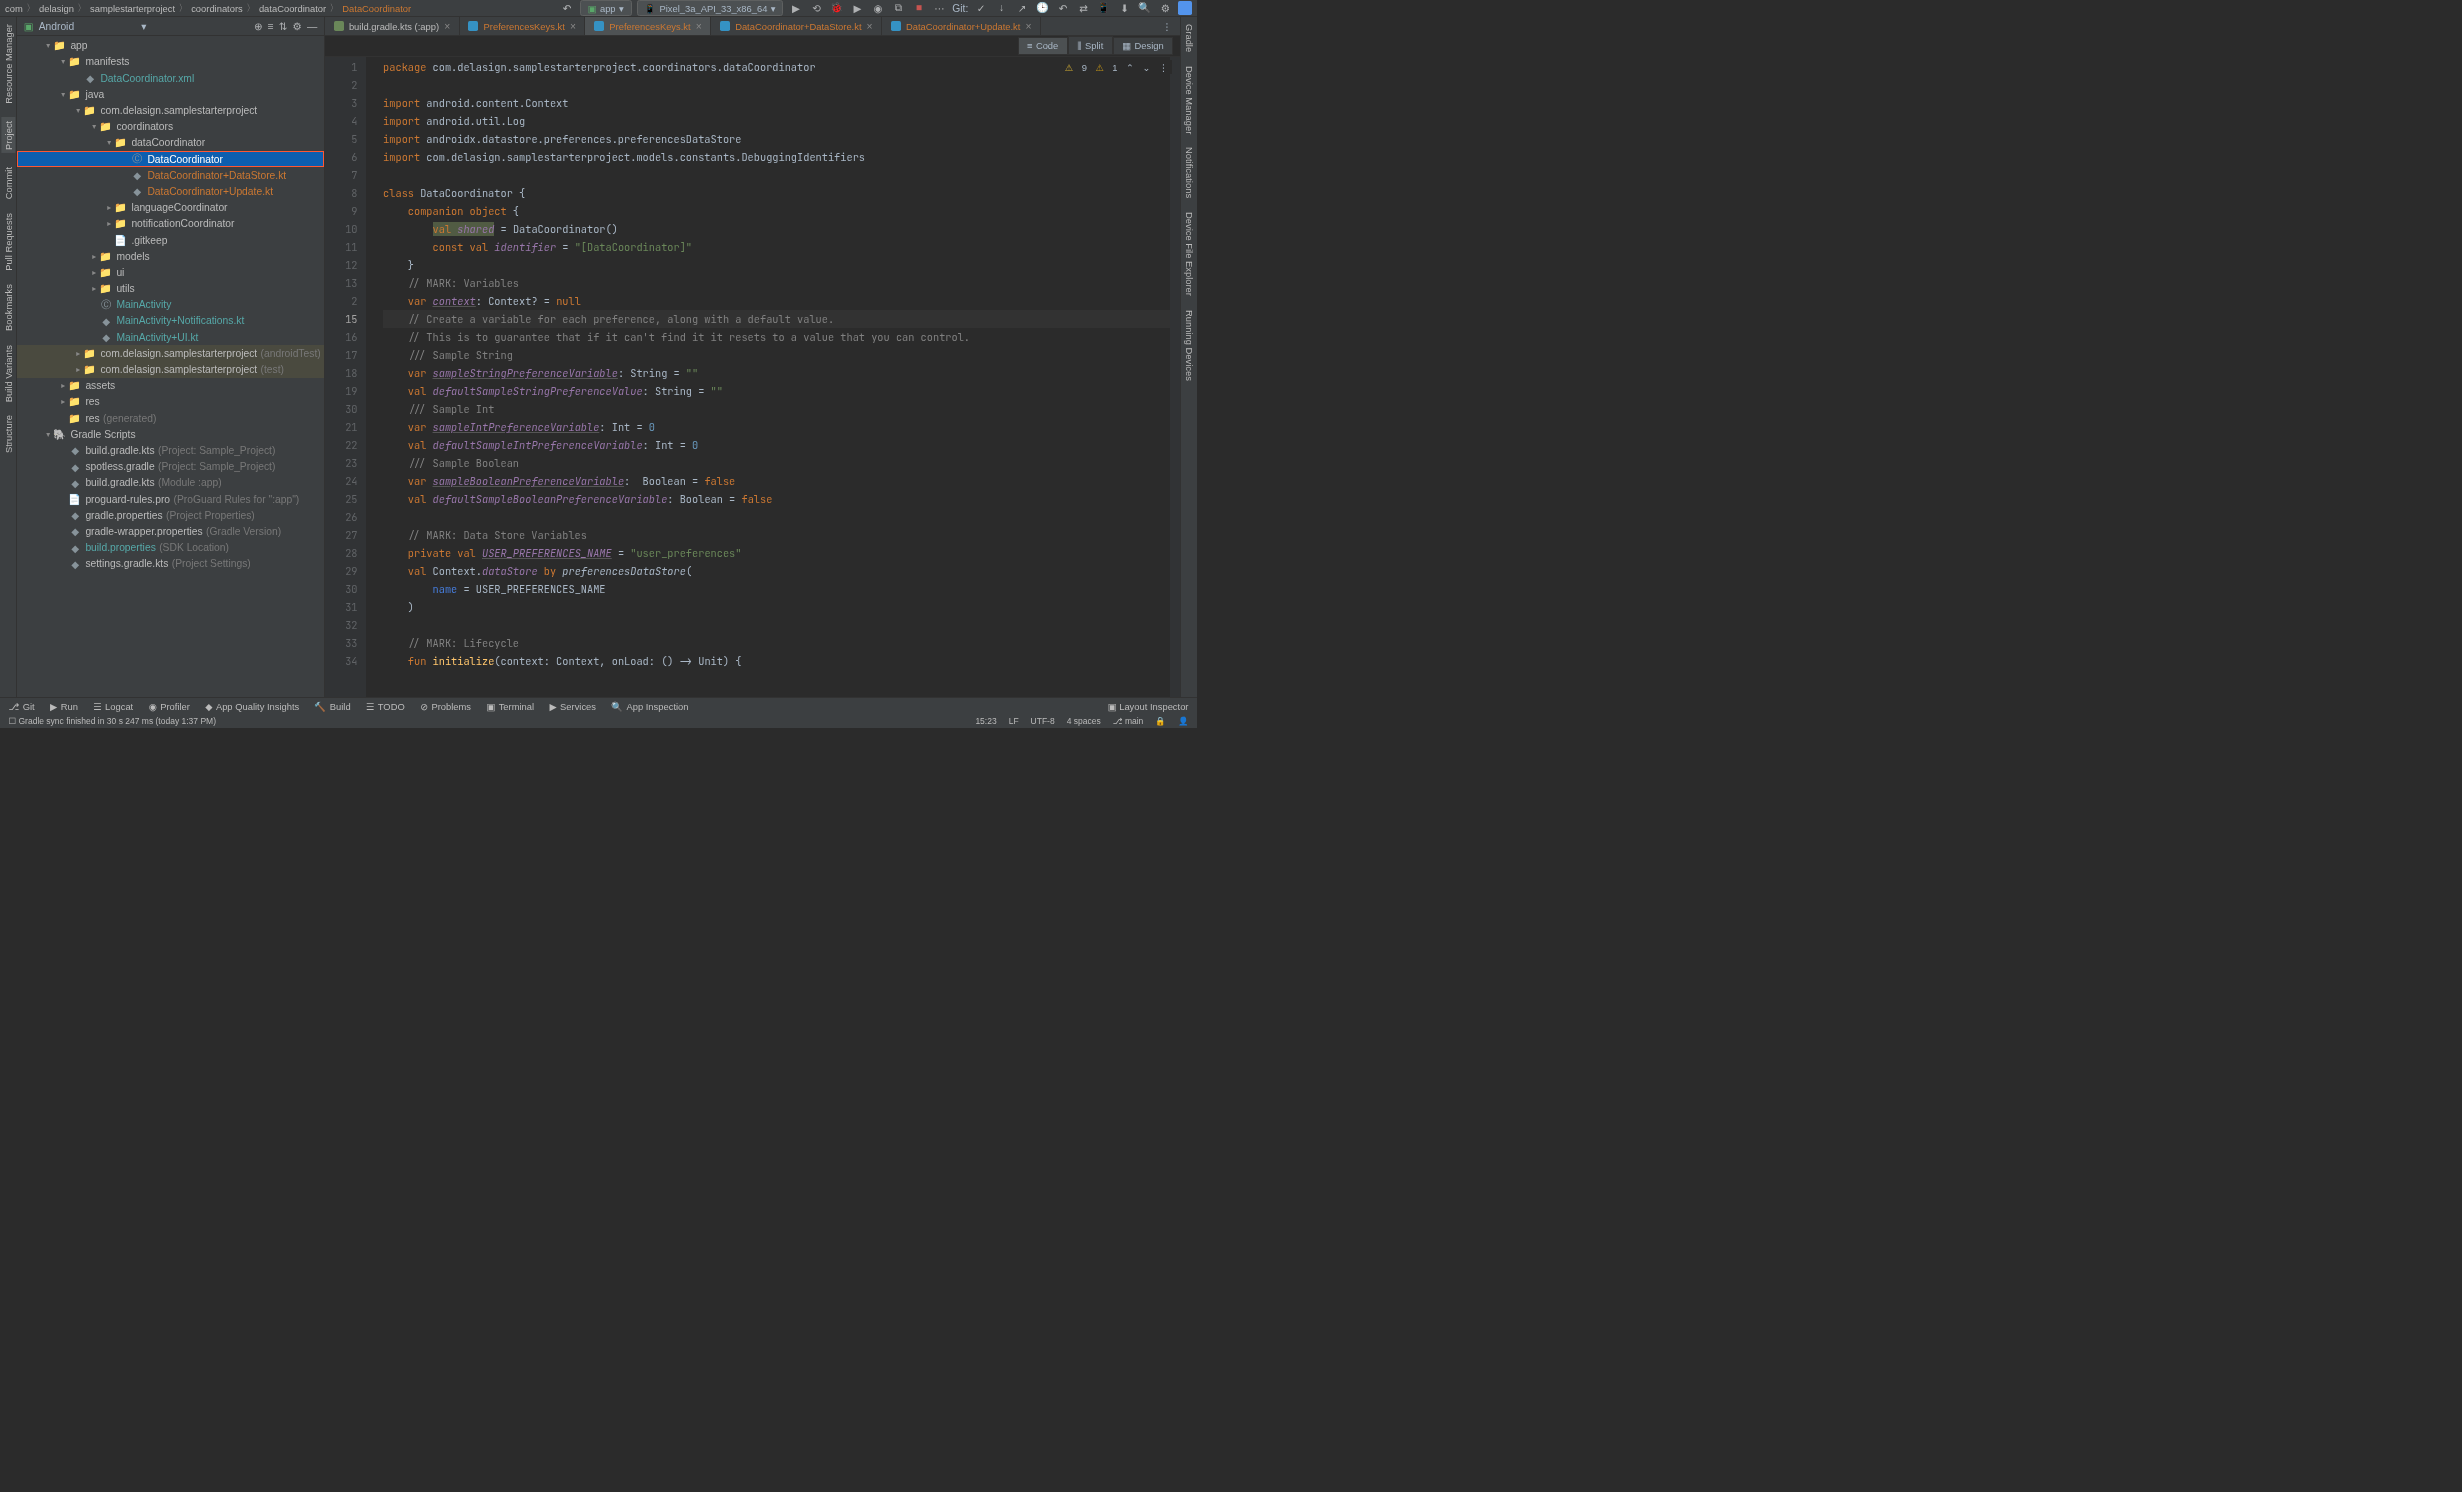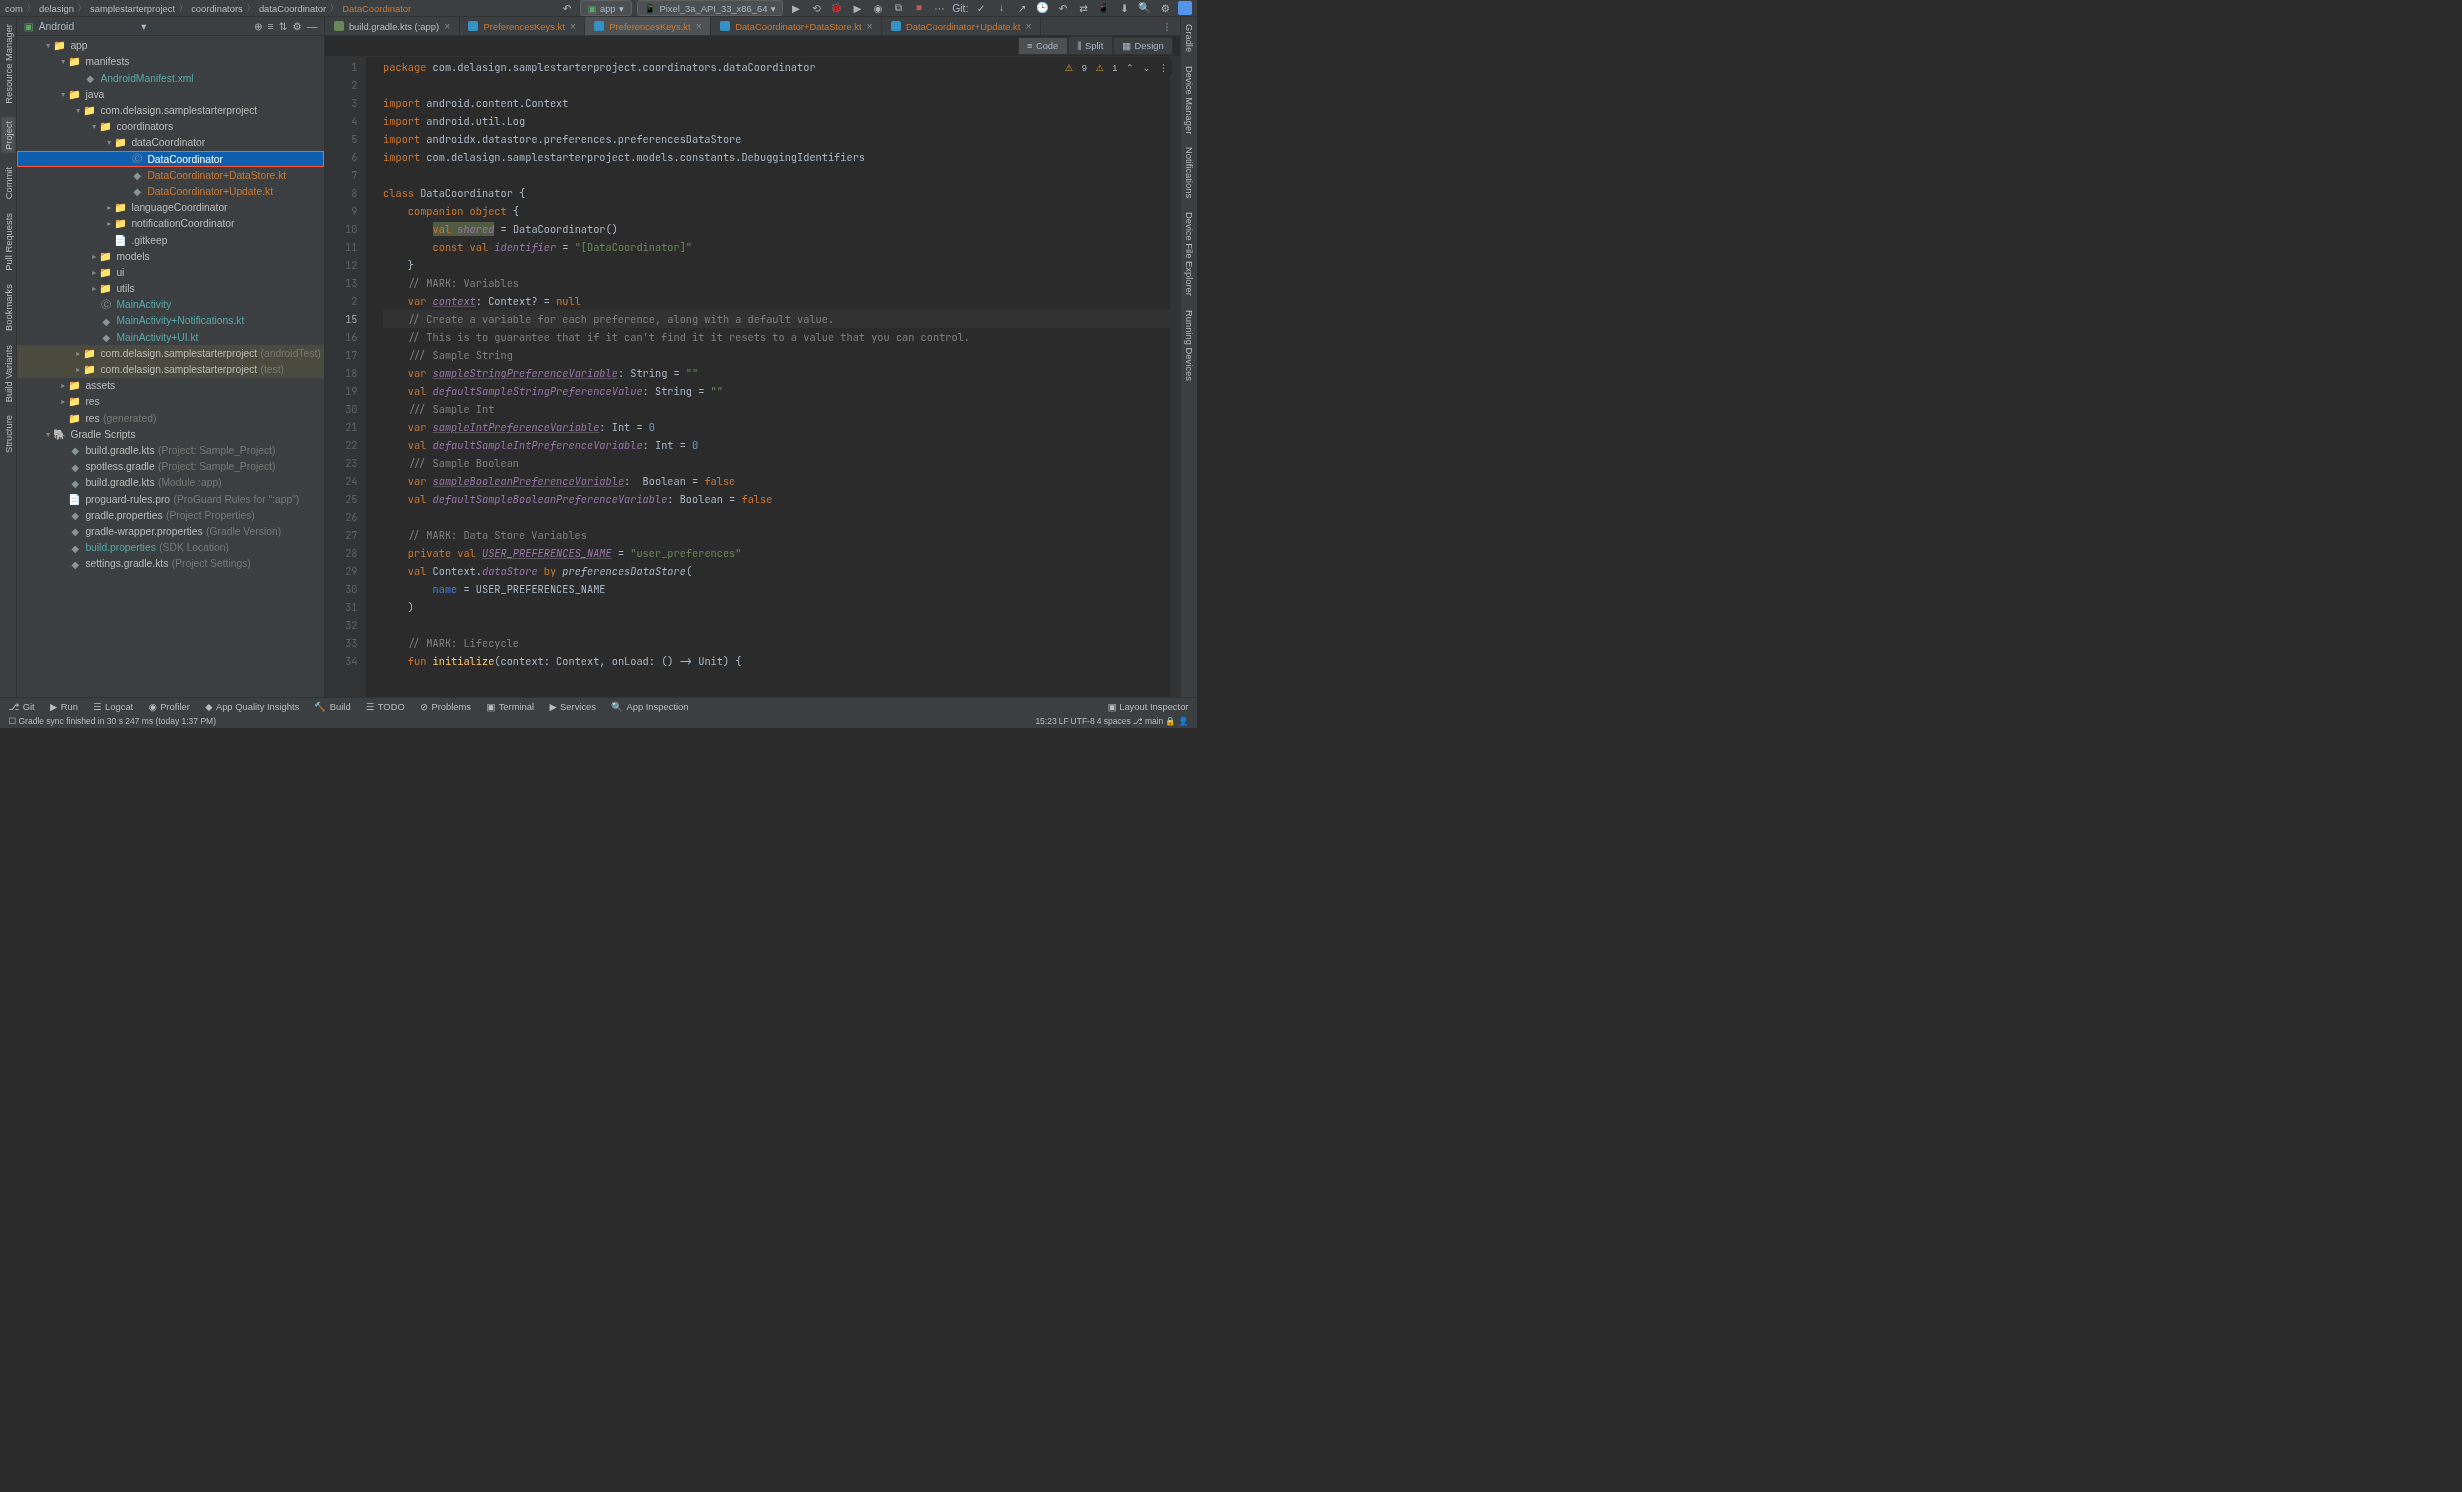--- a/index.html
+++ b/index.html
@@ -62,21 +62,21 @@
 .ud { text-decoration: underline; text-decoration-color: #555; }
 .prop { color: #9876aa; font-style: italic; }
 .right-info { position: absolute; top: 3.4px; right: 8.5px; display: flex; gap: 8.5px; font-size: 9.4px; background: #2b2b2b; padding: 1.7px 3.4px; }
 .warn-y { color: #c9a633; }
 .warn-o { color: #be9117; }
 .bottom-bar { height: 17px; background: #3c3f41; border-top: 0.9px solid #323232; display: flex; align-items: center; padding: 0 8.5px; gap: 15.4px; font-size: 9.4px; }
 .bottom-bar .bitem { display: flex; align-items: center; gap: 3.4px; cursor: pointer; color: #bbbbbb; }
 .bottom-bar .spacer { flex: 1; }
 .status-bar { height: 13.7px; background: #3c3f41; display: flex; align-items: center; padding: 0 8.5px; font-size: 8.5px; color: #bbbbbb; }
 .status-bar .spacer { flex: 1; }
-.status-bar .sitem { margin-left: 2px; }
+.status-bar .sitem { margin-left: 12px; }
 .right-markers { width: 10.3px; background: #313335; }
 </style>
 </head>
 <body>
 
 <div class="top-bar">
   <div class="breadcrumb" id="breadcrumb">
       <span>com</span>
       <span class="sep">〉</span>
       <span>delasign</span>
@@ -146,21 +146,21 @@
           <span class="label ">app</span>
         </div>
         <div class="tree-node" style="padding-left: 41px;">
           <span class="arrow">▾</span>
           <span class="ficon folder-icon">📁</span>
           <span class="label ">manifests</span>
         </div>
         <div class="tree-node" style="padding-left: 56px;">
           <span class="arrow"></span>
           <span class="ficon folder-icon">◆</span>
-          <span class="label aqua">AndroidManifest.xml</span>
+          <span class="label aqua">DataCoordinator.xml</span>
         </div>
         <div class="tree-node" style="padding-left: 41px;">
           <span class="arrow">▾</span>
           <span class="ficon folder-icon">📁</span>
           <span class="label ">java</span>
         </div>
         <div class="tree-node" style="padding-left: 56px;">
           <span class="arrow">▾</span>
           <span class="ficon folder-icon">📁</span>
           <span class="label ">com.delasign.samplestarterproject</span>

